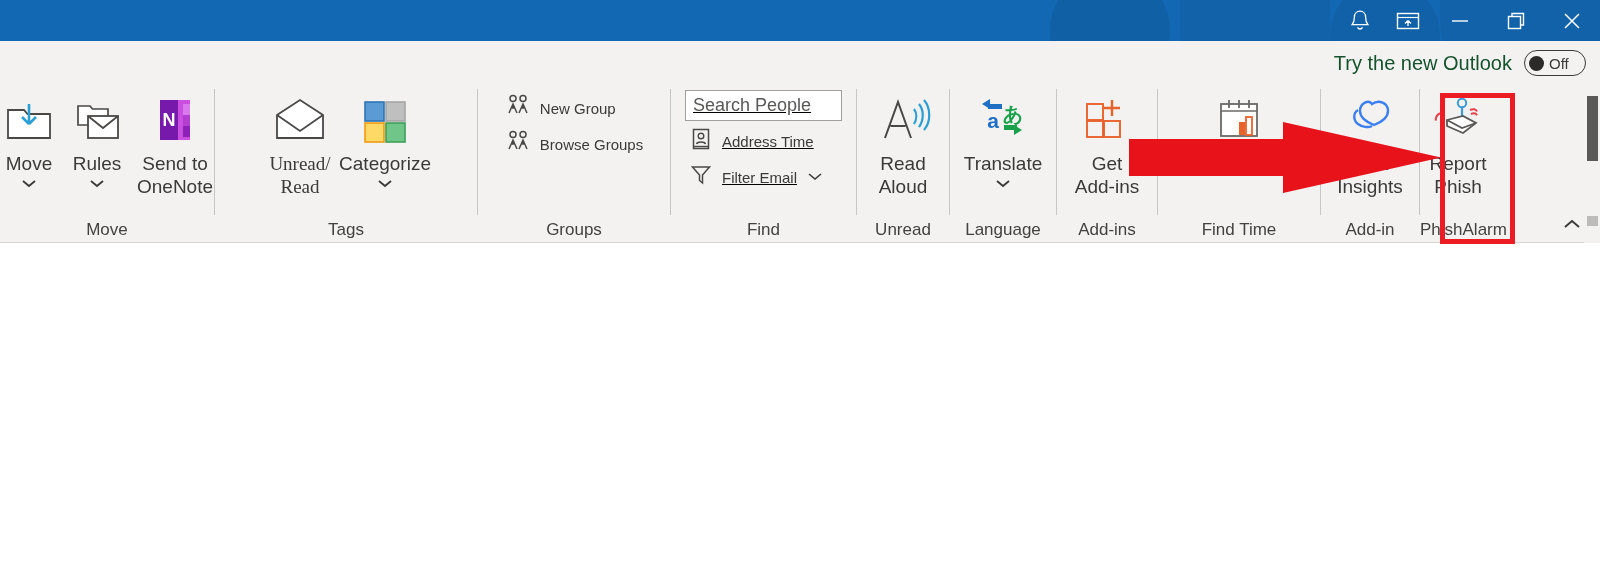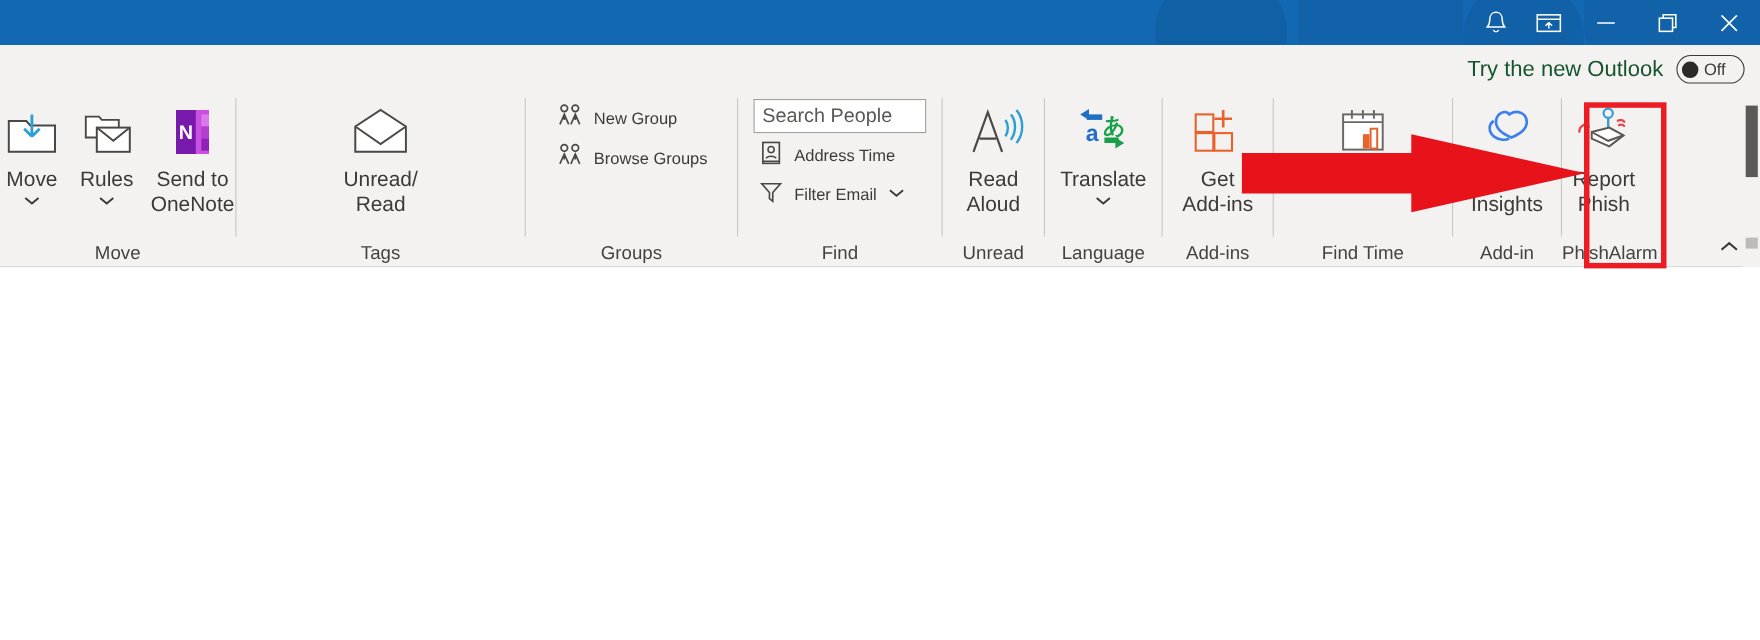--- a/index.html
+++ b/index.html
@@ -216,31 +216,47 @@
 OneNote</span>
           </div>
         </div>
         <div class="gname">Move</div>
       </div>
 
       <div class="sep"></div>
 
       <div class="rgroup" style="width:262px;">
         <div class="items">
-          <div class="bigbtn" style="width:78px;">
+          <div class="bigbtn" style="width:78px;font-family:Liberation Serif, serif;">
             <span class="ico">
               <svg width="58" height="52" viewBox="0 0 58 52">
                 <path d="M6 44V21L29 6l23 15v23z" fill="#ffffff" stroke="#4a4846" stroke-width="1.8"></path>
                 <path d="M6 21l23 16 23-16" fill="#ffffff" stroke="#4a4846" stroke-width="1.8"></path>
               </svg>
             </span>
             <span class="lbl">Unread/
 Read</span>
           </div>
 
+          <div class="bigbtn" style="width:92px;">
+            <span class="ico">
+              <svg width="52" height="52" viewBox="0 0 52 52">
+                <rect x="6" y="8" width="19" height="19" fill="#5b9bd5" stroke="#2e75b6" stroke-width="1.6"></rect>
+                <rect x="27" y="8" width="19" height="19" fill="#bfbfbf" stroke="#a6a6a6" stroke-width="1.6"></rect>
+                <rect x="6" y="29" width="19" height="19" fill="#ffd966" stroke="#ed9b12" stroke-width="1.6"></rect>
+                <rect x="27" y="29" width="19" height="19" fill="#70c588" stroke="#3f9e5b" stroke-width="1.6"></rect>
+              </svg>
+            </span>
+            <span class="lbl">Categorize</span>
+            <span class="chev">
+              <svg width="20" height="12" viewBox="0 0 20 12">
+                  <path d="M4 4l6 5 6-5" fill="none" stroke="#3b3a39" stroke-width="1.8"></path>
+                </svg>
+            </span>
+          </div>
 
         </div>
         <div class="gname">Tags</div>
       </div>
 
       <div class="sep"></div>
 
       <div class="rgroup" style="width:192px;">
         <div class="items">
           <div class="smallcol">
@@ -266,21 +282,21 @@
             </div>
           </div>
         </div>
         <div class="gname">Groups</div>
       </div>
 
       <div class="sep"></div>
 
       <div class="rgroup" style="width:185px;">
         <div class="items">
-          <div class="smallcol" style="padding-top:2px;">
+          <div class="smallcol" style="padding-top:2px;text-decoration:underline;">
             <div class="searchbox">
               <span class="ph">Search People</span>
             </div>
             <div class="smallbtn">
               <span>
                 <svg width="24" height="26" viewBox="0 0 24 26">
                   <rect x="4.5" y="3.5" width="15" height="19" fill="none" stroke="#4a4846" stroke-width="1.5"></rect>
                   <circle cx="12" cy="10" r="2.8" fill="none" stroke="#4a4846" stroke-width="1.4"></circle>
                   <path d="M7.5 18c1-2.6 8-2.6 9 0" fill="none" stroke="#4a4846" stroke-width="1.4"></path>
                   <path d="M4.5 20.5h15" stroke="#4a4846" stroke-width="1.4"></path>

